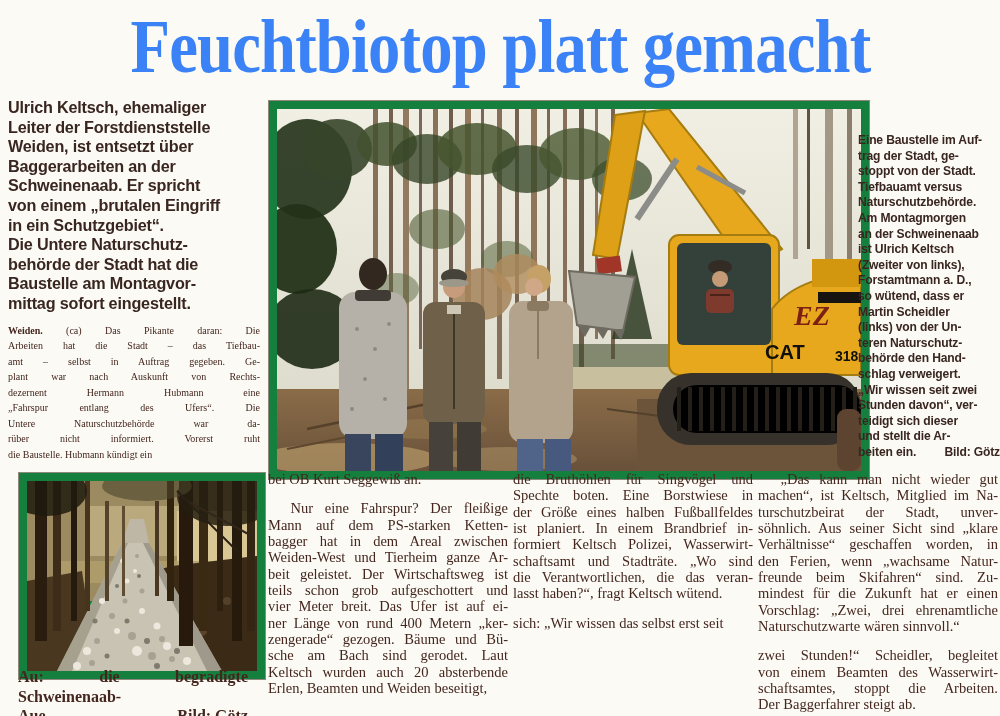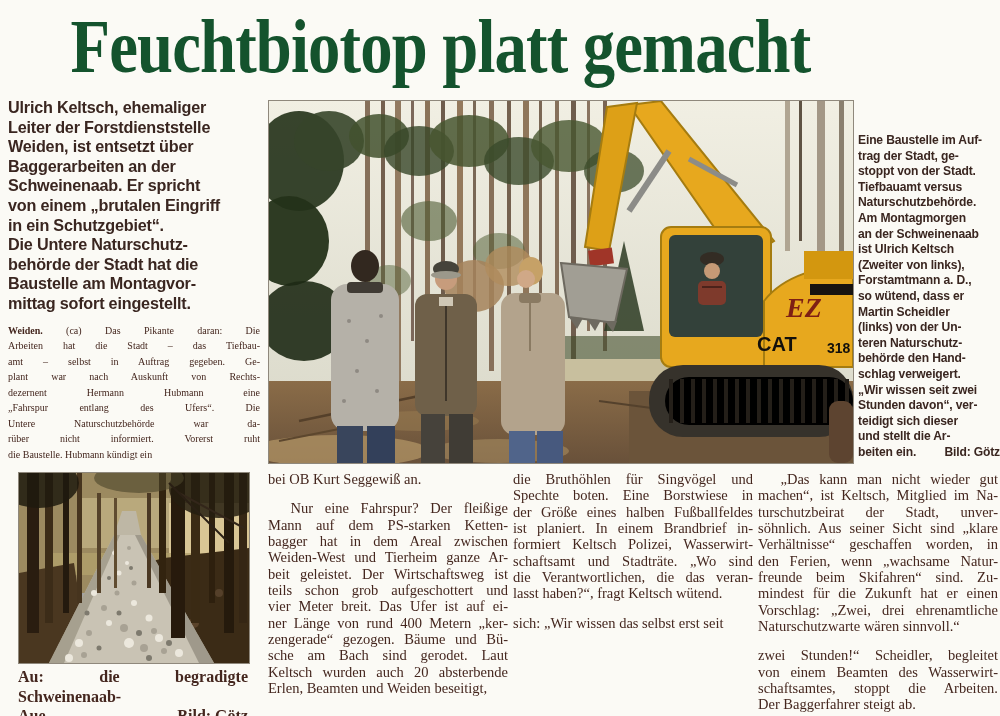--- a/index.html
+++ b/index.html
@@ -4,21 +4,21 @@
 <style>
   html,body{margin:0;padding:0}
   body{
     width:1000px;height:716px;position:relative;overflow:hidden;
     background:#fbfaf5;
     font-family:"Liberation Serif", serif;
   }
   .abs{position:absolute}
 
   
-  #headline{left:0;right:0;top:0;height:96px;color:#14532d}
+  #headline{left:0;right:0;top:0;height:96px;text-align:center;color:#3b82f6}
   #headline .hl{
     display:inline-block;font-weight:bold;font-size:77px;line-height:92px;
     transform:scaleX(.84);transform-origin:50% 0;white-space:nowrap;letter-spacing:-1px;
   }
 
   
   .lede{
     left:8px;top:98px;width:254px;
     font-family:"Liberation Sans", sans-serif;font-weight:bold;
     font-size:16.2px;line-height:19.6px;letter-spacing:-.2px;
@@ -32,21 +32,21 @@
   .para + .para{margin-top:13px}
 
   .intro{left:8px;top:323px;width:252px;font-size:10px;line-height:15.45px;color:#44261e}
 
   .col{top:471px;width:240px;font-size:14.5px;line-height:16.35px;color:#44261e}
   #col1{left:268px}
   #col2{left:513px}
   #col3{left:758px}
 
   
-  figure.photo{margin:0;padding:0;border:1px solid #8f887c;background:#a3a3a3;overflow:hidden}
+  figure.photo{margin:0;padding:8px;border:1px solid #8f887c;background:#15803d;overflow:hidden}
   #mainphoto{left:268px;top:100px;width:584px;height:362px}
   #pathphoto{left:18px;top:472px;width:230px;height:190px}
   figure.photo svg{display:block}
 
   
   .rightcap{
     left:858px;top:133px;width:142px;
     font-family:"Liberation Sans", sans-serif;font-weight:bold;
     font-size:12.1px;line-height:15.6px;letter-spacing:-.15px;
     color:#3a2620;

